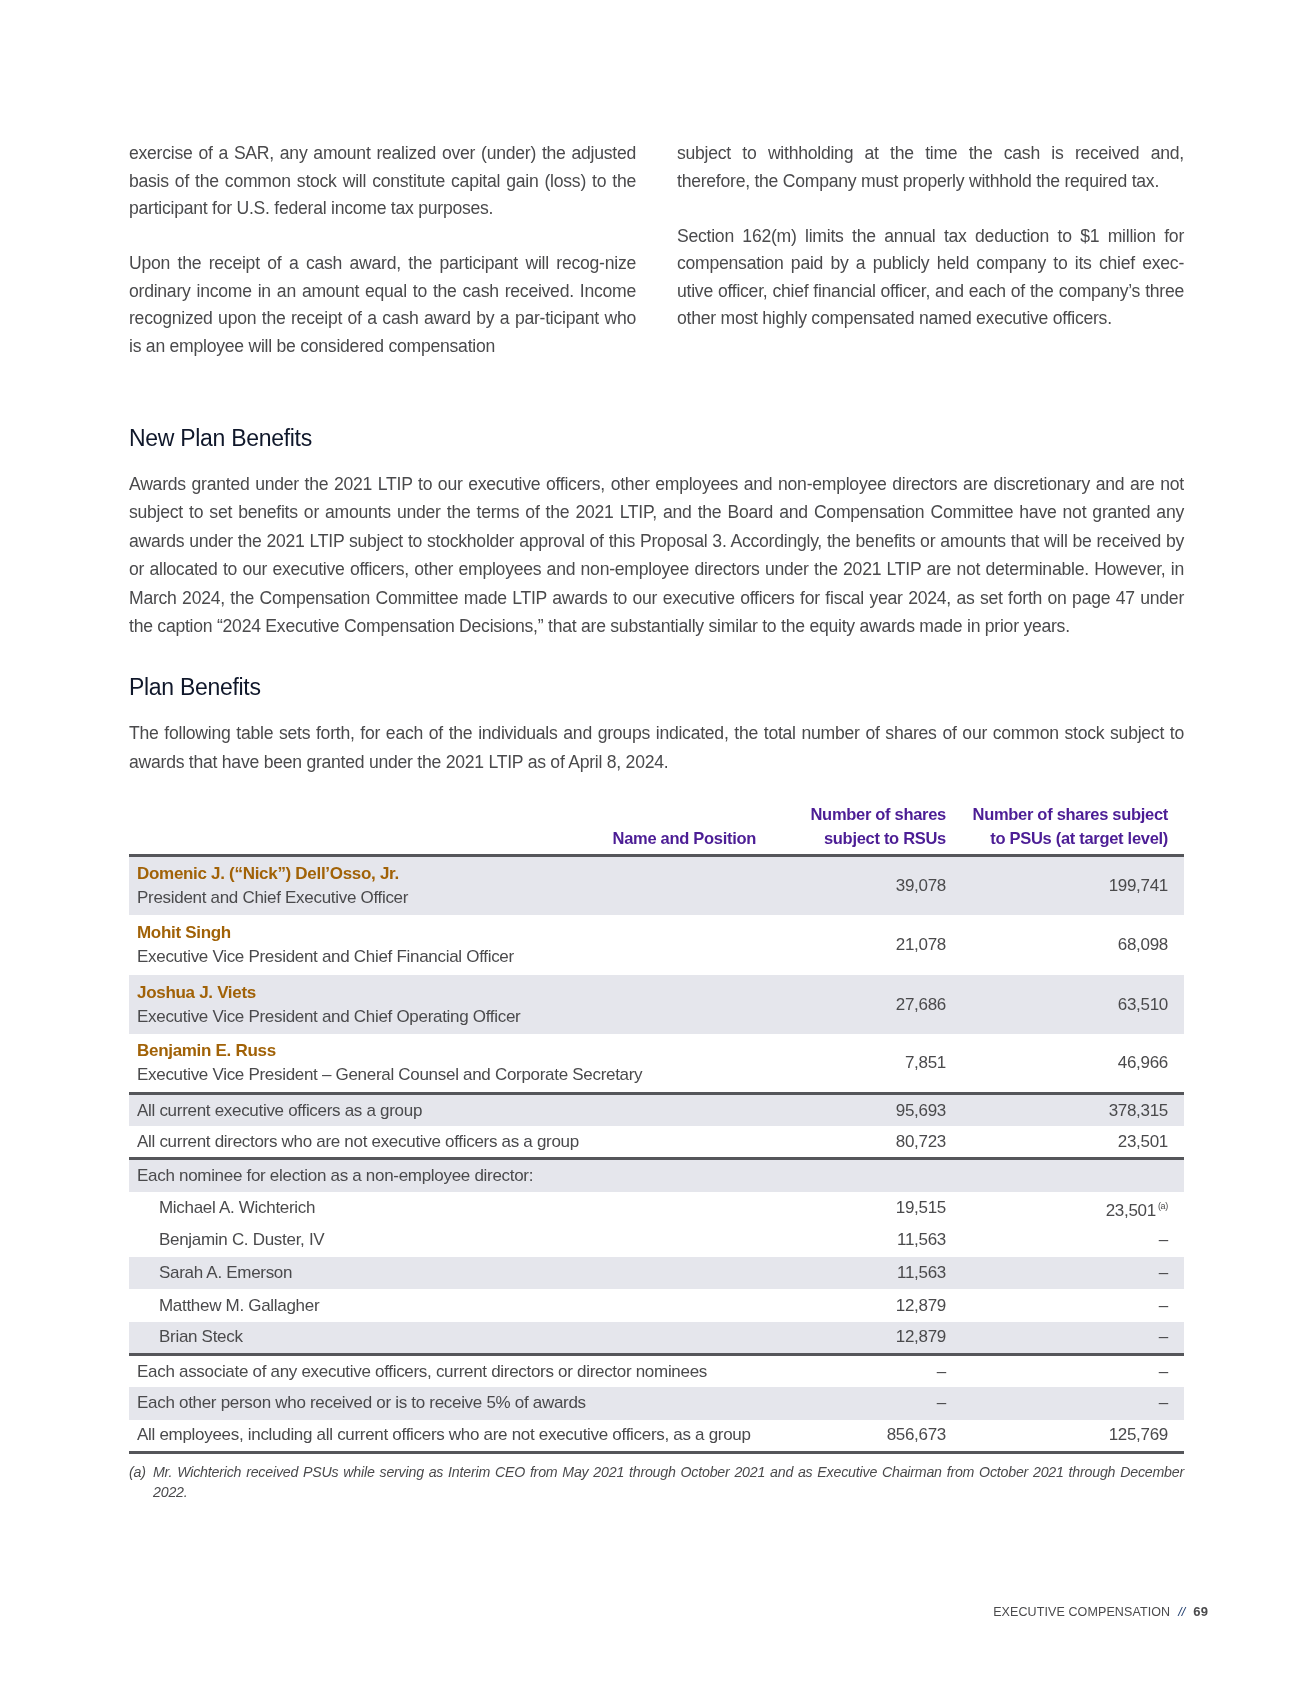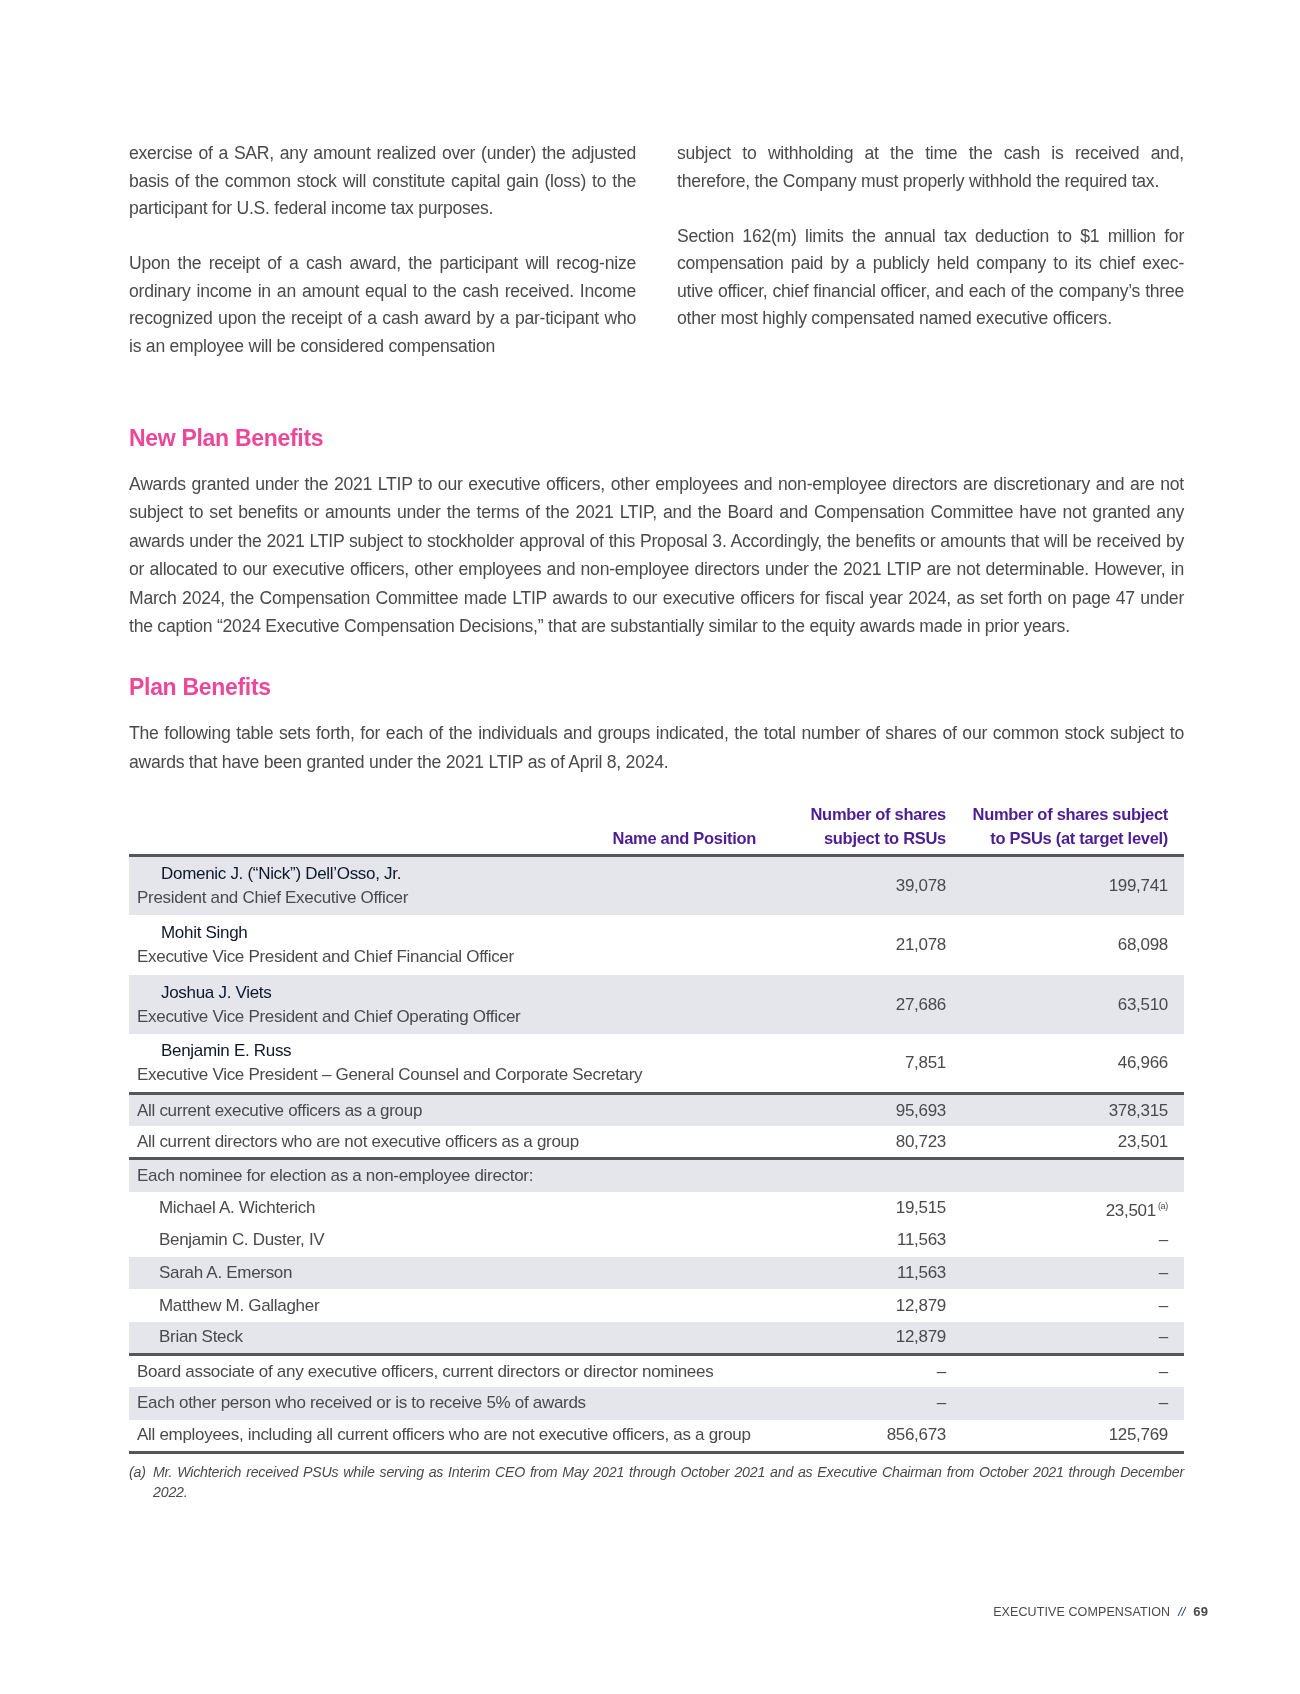--- a/index.html
+++ b/index.html
@@ -18,22 +18,22 @@
     font-size: 17.6px;
     line-height: 27.5px;
     text-align: justify;
     letter-spacing: -0.25px;
     margin-bottom: 27.5px;
   }
   .col p:last-child { margin-bottom: 0; }
 
   h2 {
     font-family: "Liberation Sans", sans-serif;
-    font-weight: bold;
-    color: #ec4899;
+    font-weight: normal;
+    color: #0f172a;
     font-size: 23px;
     letter-spacing: -0.3px;
   }
   .sec-new { margin-top: 65px; }
   .sec-plan { margin-top: 34px; }
   .body-p {
     font-size: 17.6px;
     line-height: 28.4px;
     text-align: justify;
     letter-spacing: -0.25px;
@@ -61,21 +61,21 @@
   table.plan td { padding: 0 8px; vertical-align: middle; color: #4a4a4c; }
   table.plan td.num { text-align: right; width: 190px; }
   table.plan td.num2 { text-align: right; width: 230px; padding-right: 16px; }
   table.plan th.num2 { padding-right: 16px; }
   tr.shade td { background: #e5e6ec; }
   tr.exec td { height: 59.5px; line-height: 24px; }
   tr.single td { height: 32.6px; line-height: 24px; }
   tr.indent td.name { padding-left: 30px; margin-top: 34px; }
   tr.top-rule td { border-top: 3px solid #55565a; }
   tr.bottom-rule td { border-bottom: 3px solid #55565a; }
-  .exec-name { font-weight: normal; display: block; color: #0f172a; margin-left: 24px; }
+  .exec-name { font-weight: bold; display: block; color: #a16207; }
   .exec-title { display: block; }
   .sup { font-size: 9px; vertical-align: super; margin-left: 2px; }
   .dash { color: #8a8a8e; }
 
   .footnote {
     margin-top: 8px;
     font-size: 14.2px;
     line-height: 20px;
     font-style: italic;
     letter-spacing: -0.2px;
@@ -200,21 +200,21 @@
         <td class="num">12,879</td>
         <td class="num2 dash">–</td>
       </tr>
       <tr class="single indent shade bottom-rule">
         <td class="name">Brian Steck</td>
         <td class="num">12,879</td>
         <td class="num2 dash">–</td>
       </tr>
 
       <tr class="single">
-        <td class="name">Board associate of any executive officers, current directors or director nominees</td>
+        <td class="name">Each associate of any executive officers, current directors or director nominees</td>
         <td class="num dash">–</td>
         <td class="num2 dash">–</td>
       </tr>
       <tr class="single shade">
         <td class="name">Each other person who received or is to receive 5% of awards</td>
         <td class="num dash">–</td>
         <td class="num2 dash">–</td>
       </tr>
       <tr class="single bottom-rule">
         <td class="name">All employees, including all current officers who are not executive officers, as a group</td>

